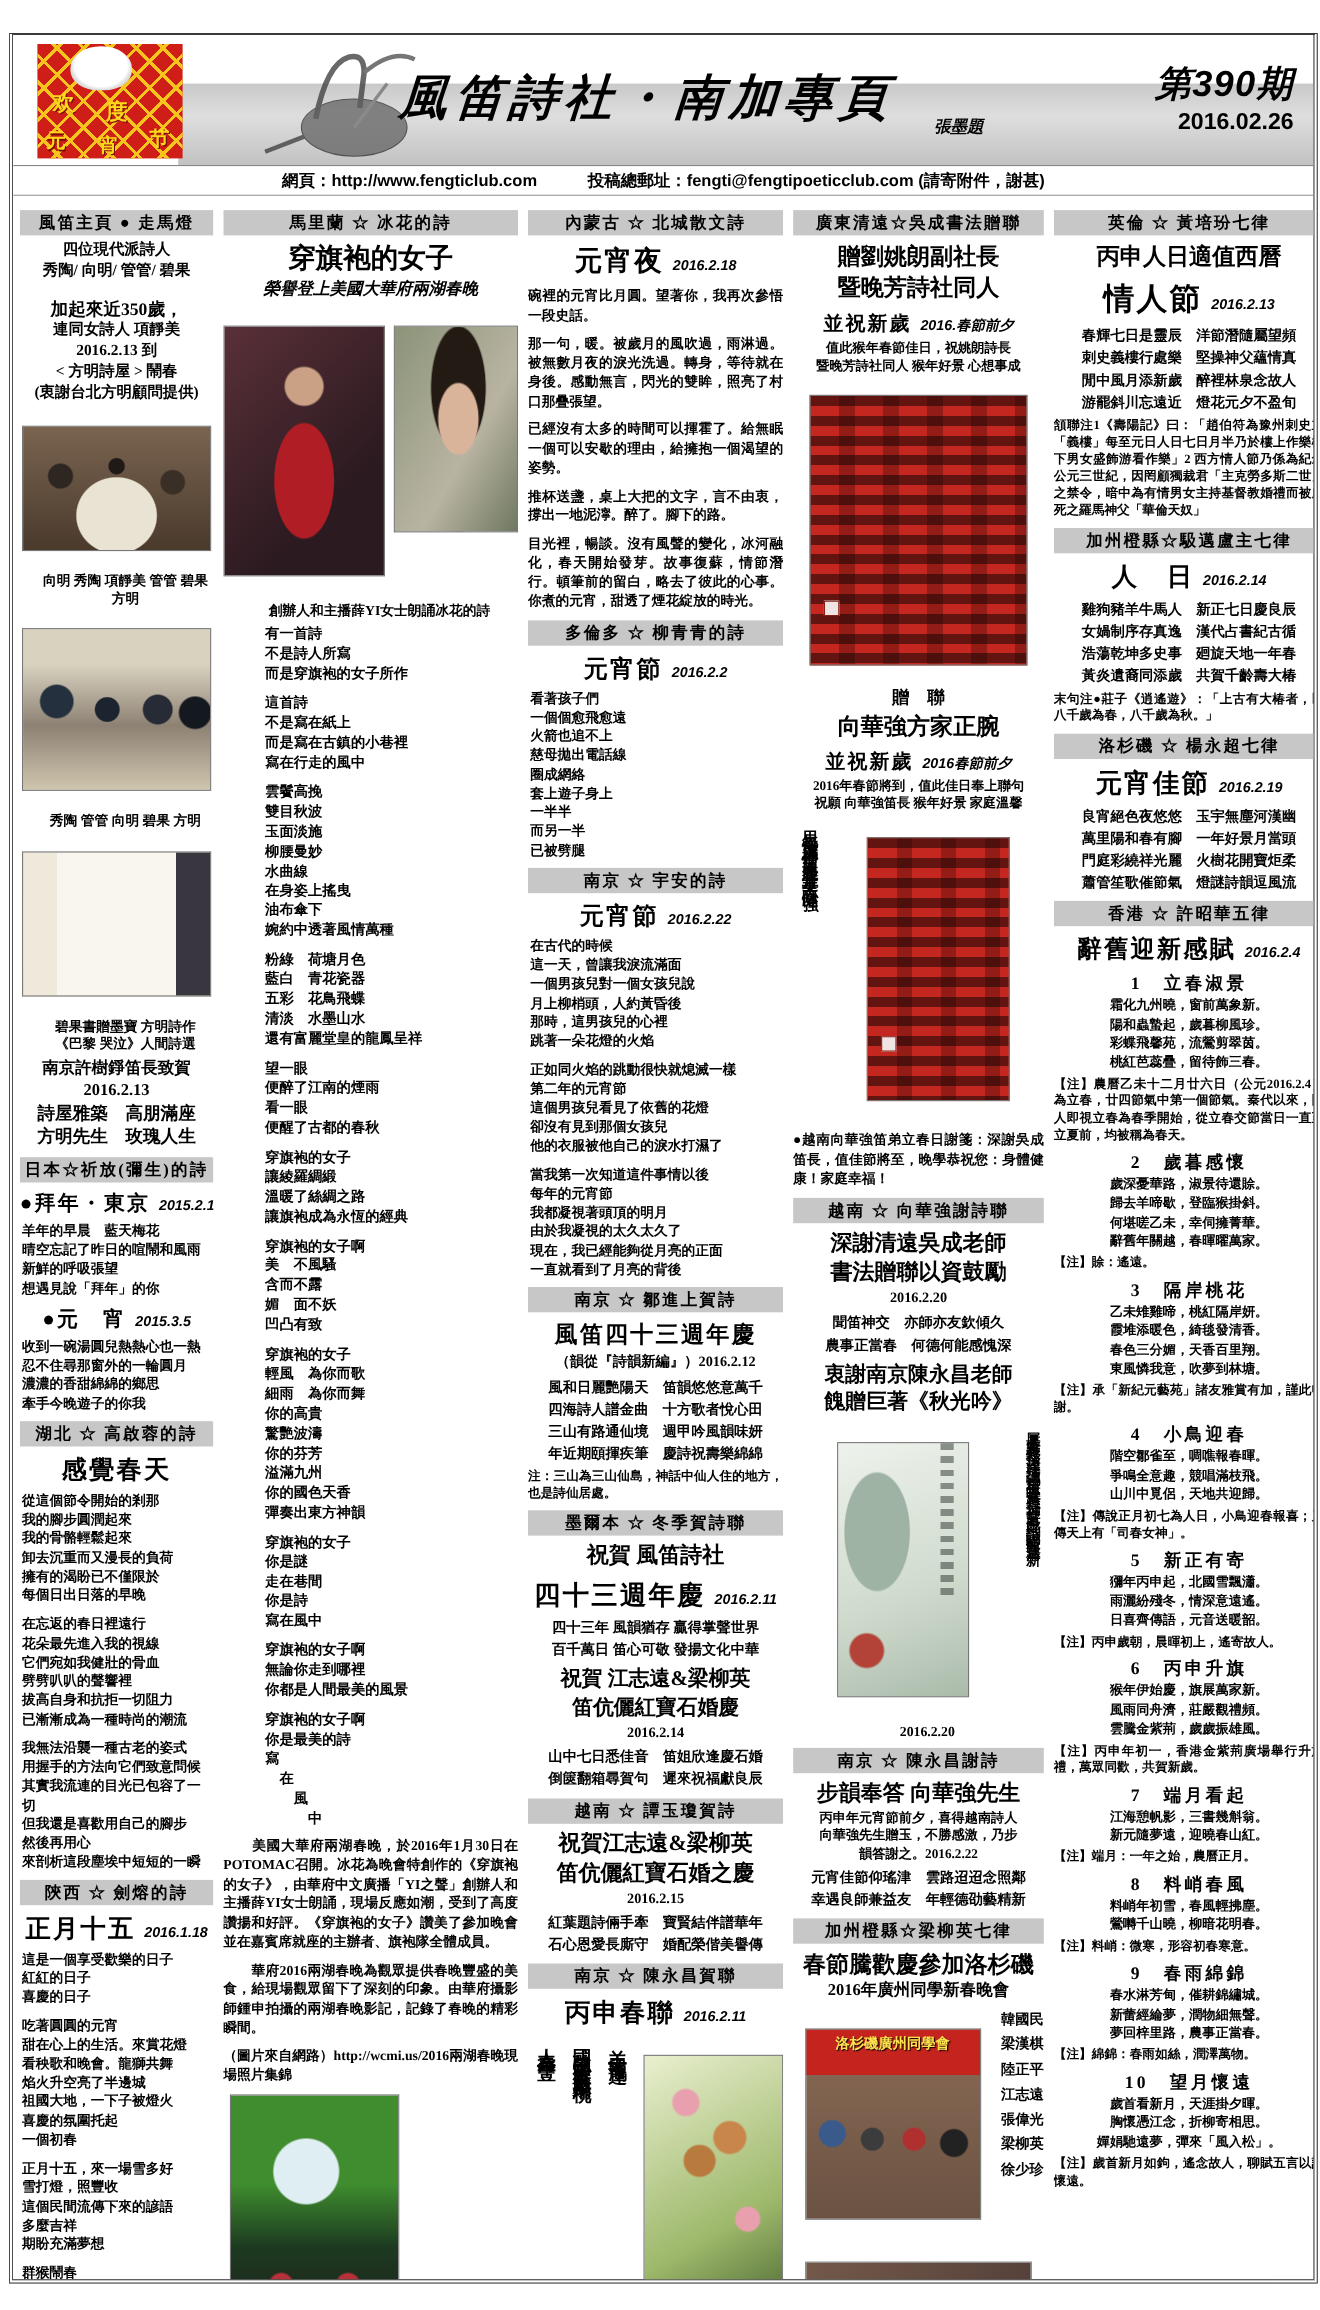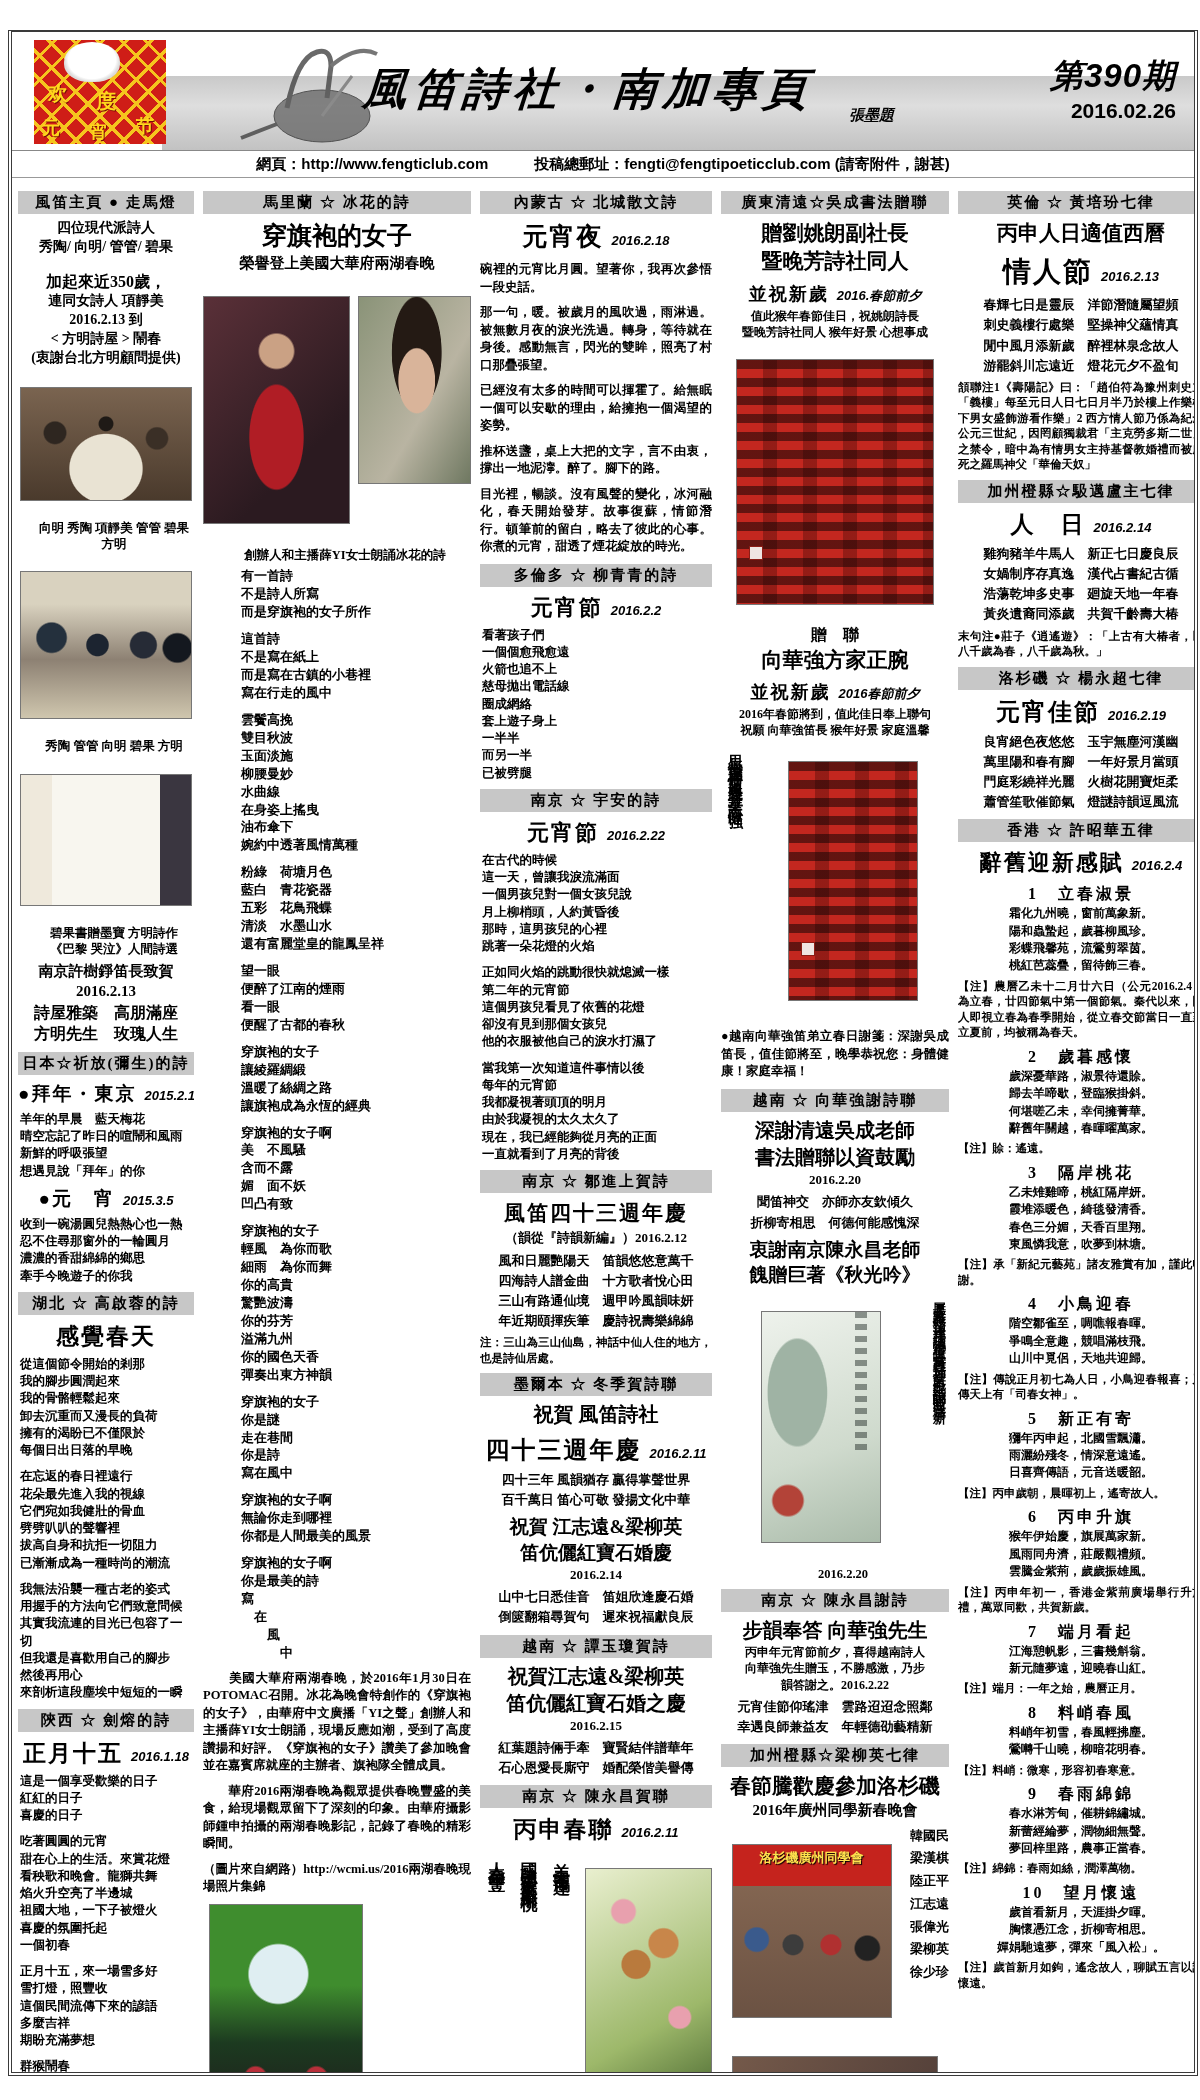--- a/index.html
+++ b/index.html
@@ -187,21 +187,21 @@
           <div>奔小康的行動</div>
           <div>和圓夢的誓言</div>
         </div>
       </div>
       <div class="col" style="width: 268px;">
         <div class="bar">馬里蘭 ☆ 冰花的詩</div>
         <div>
           <div class="cl" style="font-size: 25px;">穿旗袍的女子</div>
         </div>
         <div>
-          <div class="cl" style="font-size: 15px;">榮譽登上美國大華府兩湖春晚</div>
+          <div class="cl" style="font-size: 15px; font-style: italic;">榮譽登上美國大華府兩湖春晚</div>
         </div>
         <div class="row">
           <div class="photo k-singer" style="height: 226px; width: 146px;"></div>
           <div class="photo k-portrait" style="height: 186px; width: 112px;"></div>
         </div>
         <div class="cap">
           <div>創辦人和主播薛YI女士朗誦冰花的詩</div>
         </div>
         <div class="poem" style="padding-left: 36px; font-size: 13px;">
           <div>有一首詩</div>
@@ -408,21 +408,21 @@
         <div class="bar">越南 ☆ 向華強謝詩聯</div>
         <div>
           <div class="cl" style="font-size: 20px;">深謝清遠吳成老師</div>
           <div class="cl" style="font-size: 20px;">書法贈聯以資鼓勵</div>
         </div>
         <div>
           <div class="cl" style="font-size: 13px;">2016.2.20</div>
         </div>
         <div class="coup">
           <div>聞笛神交　亦師亦友欽傾久</div>
-          <div>折柳寄相思　何德何能感愧深</div>
+          <div>農事正當春　何德何能感愧深</div>
         </div>
         <div>
           <div class="cl" style="font-size: 19px;">衷謝南京陳永昌老師</div>
           <div class="cl" style="font-size: 19px;">餽贈巨著《秋光吟》</div>
         </div>
         <div class="row">
           <div class="photo k-painting" style="height: 230px; width: 118px;"></div>
           <div class="vcoup" style="font-size: 13px; line-height: 1.6;"><span>屢蒙雅教指迷津</span><span>拜讀鴻篇生嘆賞</span><span>難得神交若毘鄰</span><span>詩詞聯曲意清新</span></div>
         </div>
         <div class="cap">

